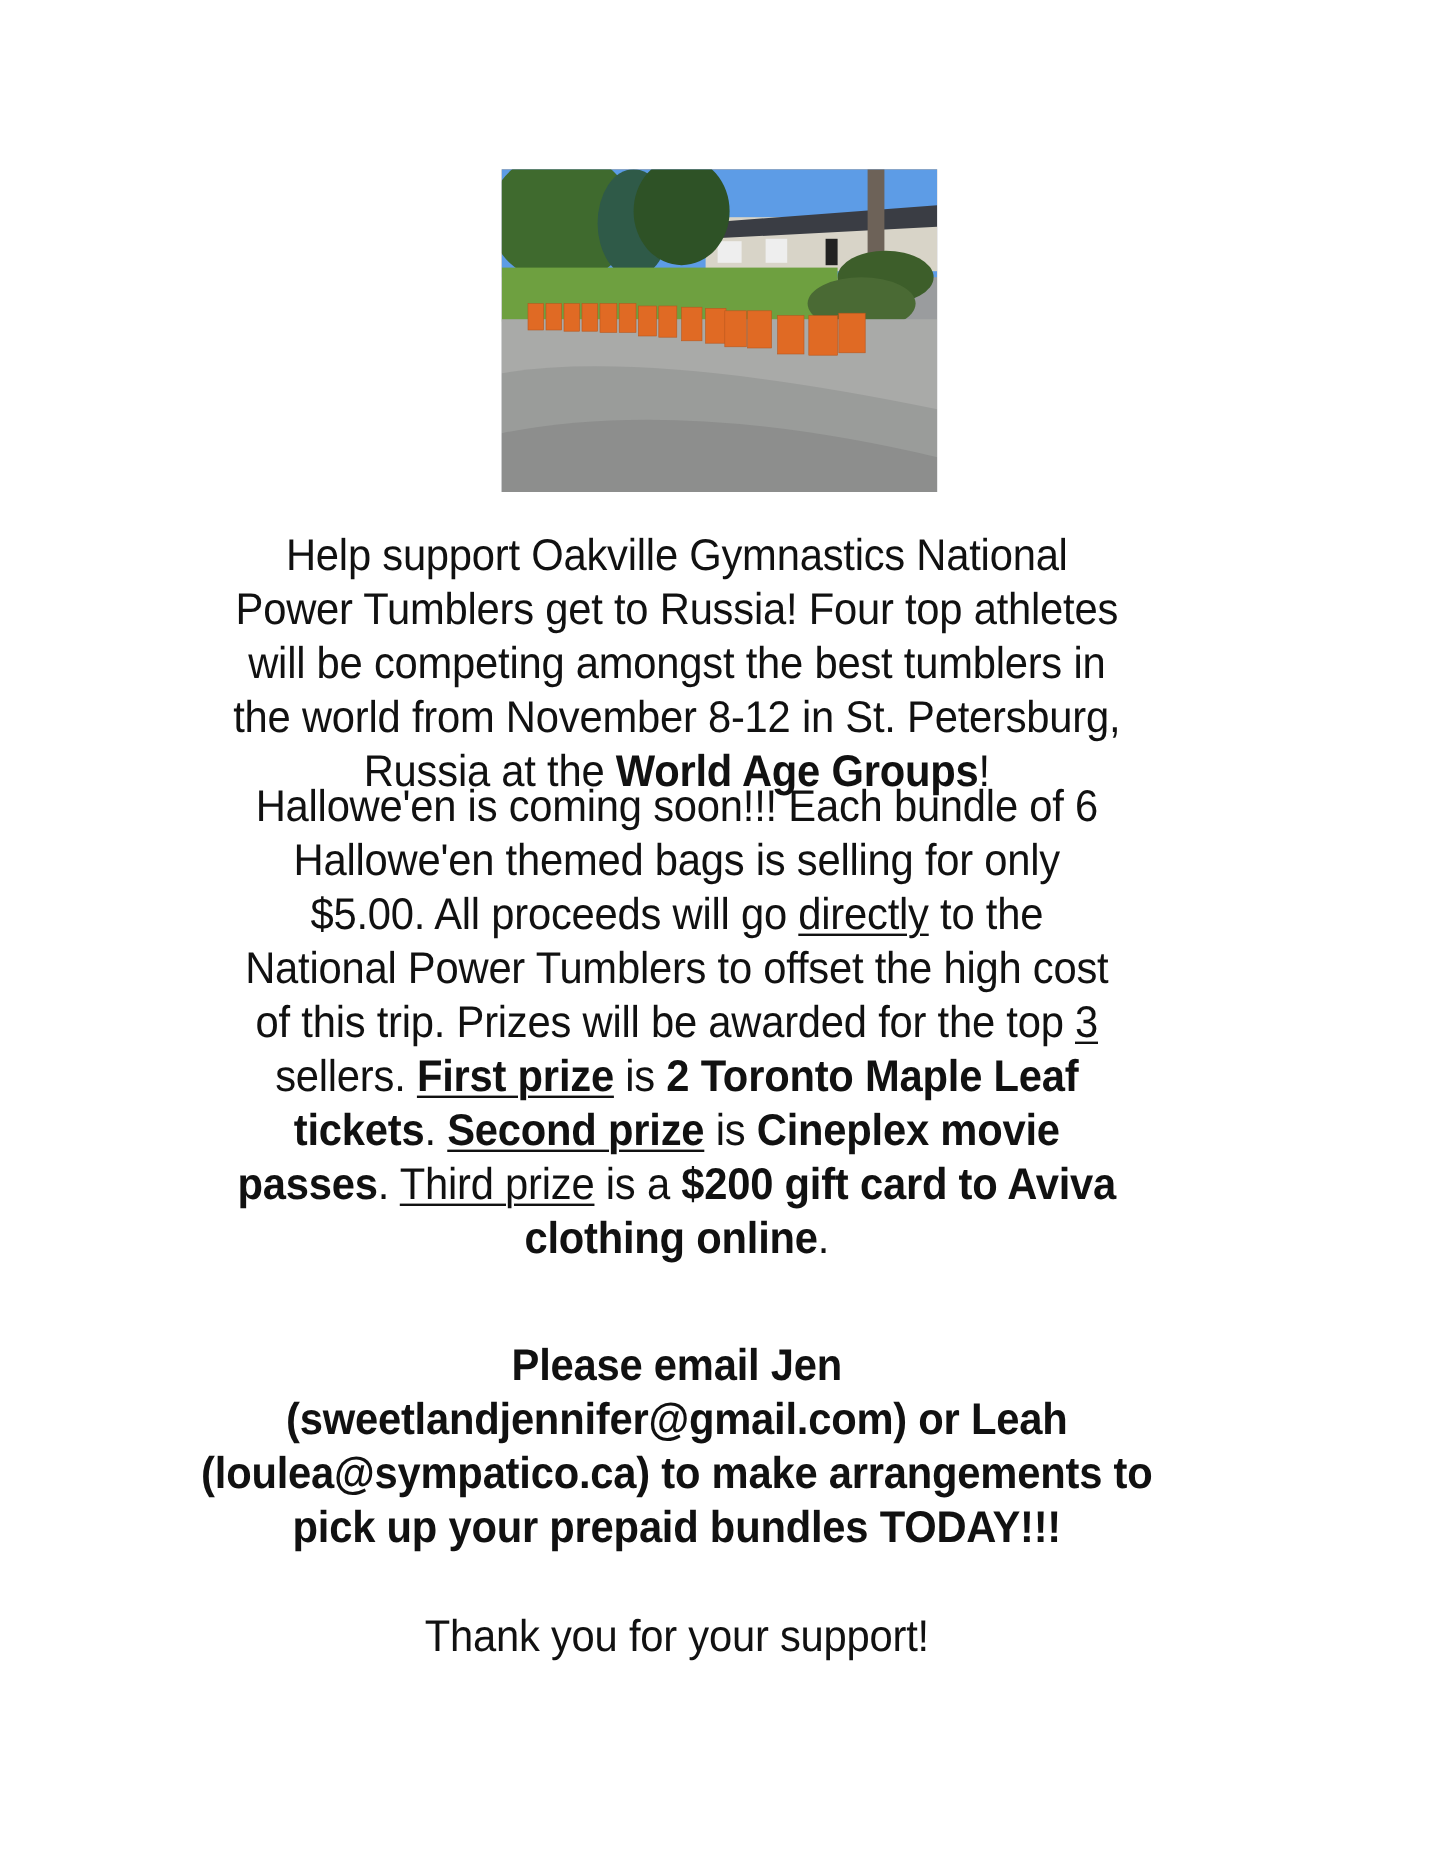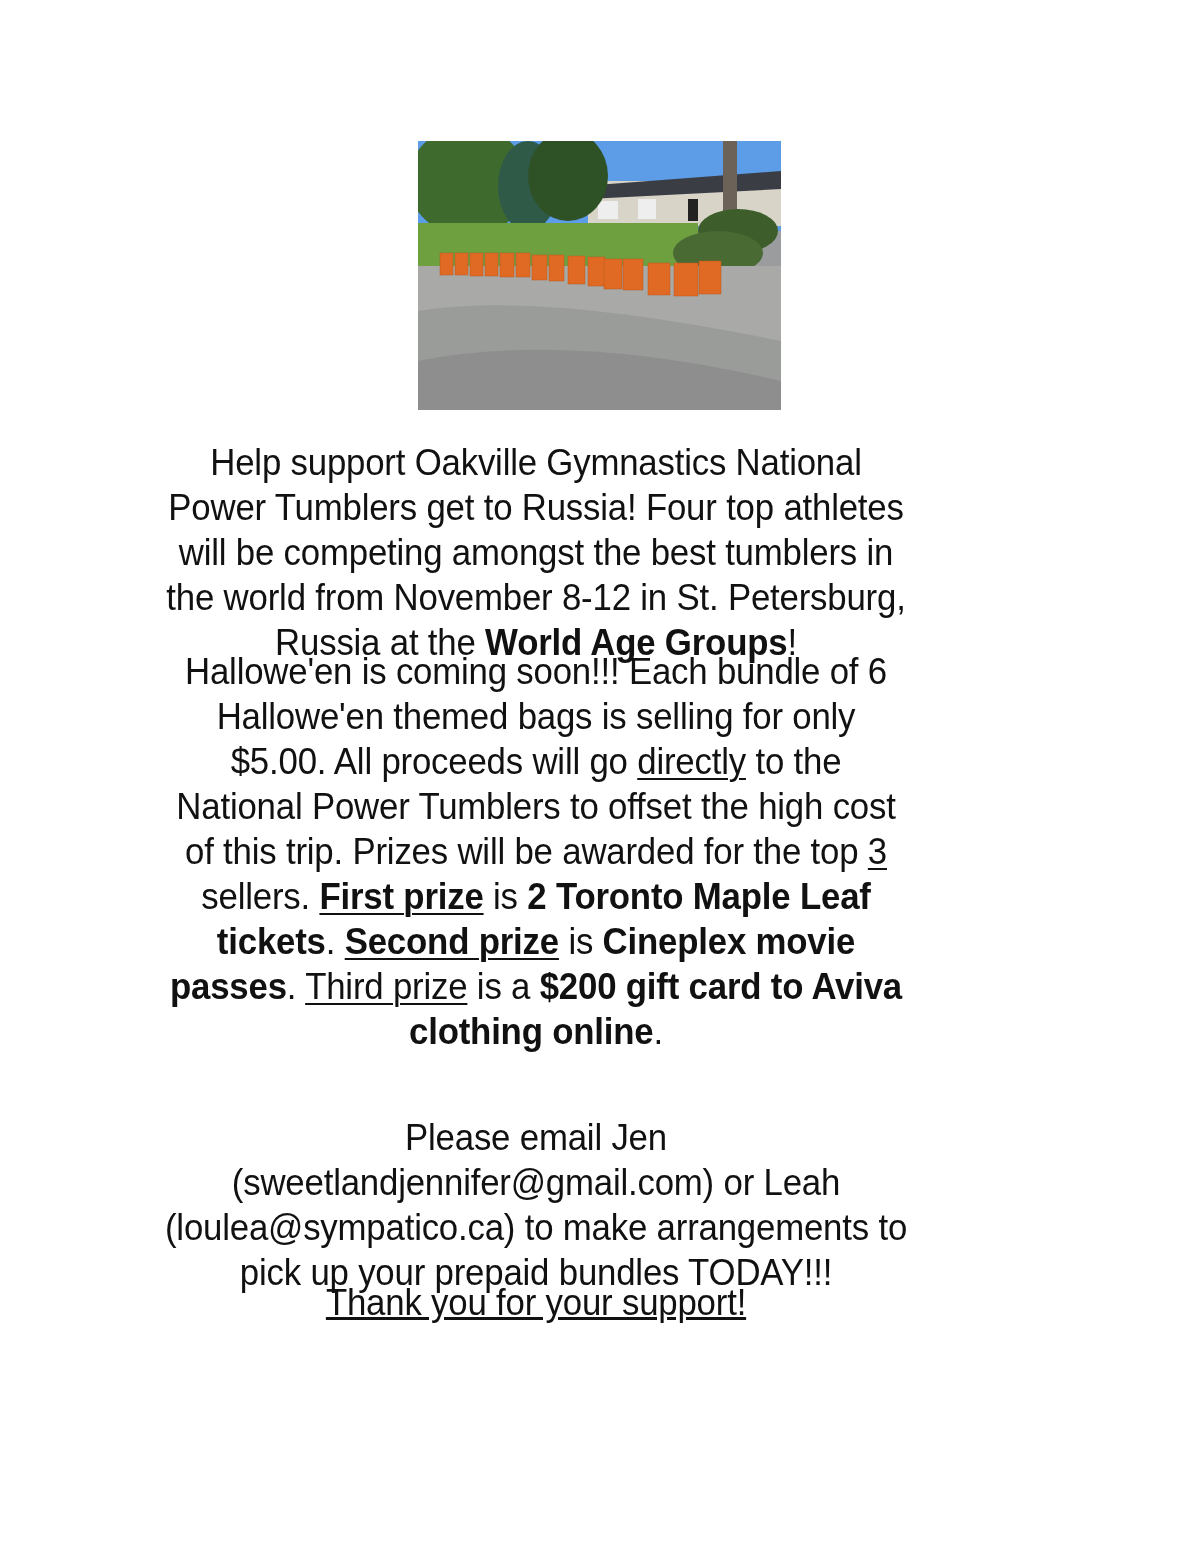--- a/index.html
+++ b/index.html
@@ -1,29 +1,29 @@
 <!DOCTYPE html>
 <html><head>
 <meta charset="utf-8">
 <style>
   html, body { margin: 0; padding: 0; background: #ffffff; }
   body { width: 1200px; height: 1553px; position: relative; overflow: hidden;
          font-family: "Liberation Sans", sans-serif; color: #111; }
   .photo { position: absolute; left: 418px; top: 141px; width: 363px; height: 269px;
            overflow: hidden; background: #9a9c9e; }
   .photo svg { display: block; }
-  .block { position: absolute; left: 0; width: 1072px; text-align: center; }
+  .block { position: absolute; left: 0; width: 1072px; text-align: center; padding-left: 28px; }
   .line { font-size: 37px; line-height: 45px; height: 45px; white-space: nowrap;
           transform: scaleX(0.94); transform-origin: center; letter-spacing: -0.2px; }
   b { font-weight: bold; }
   u { text-decoration: underline; text-decoration-thickness: 2px; text-underline-offset: 4px; }
   #p1 { top: 440px; }
   #p2 { top: 649px; }
-  #p3 { top: 1115px; }
-  #p4 { top: 1280px; text-decoration: underline; }
+  #p3 { top: 1115px; font-weight: bold; }
+  #p4 { top: 1341px; }
 </style>
 </head>
 <body>
 
 <div class="photo">
   <svg width="363" height="269" viewBox="0 0 363 269" xmlns="http://www.w3.org/2000/svg">
     <rect x="0" y="0" width="363" height="90" fill="#5d9ce6"></rect>
     <rect x="170" y="40" width="193" height="45" fill="#d8d4c8"></rect>
     <polygon points="165,45 363,30 363,48 170,58" fill="#3a3d44"></polygon>
     <rect x="180" y="60" width="20" height="18" fill="#eeeeee"></rect>

